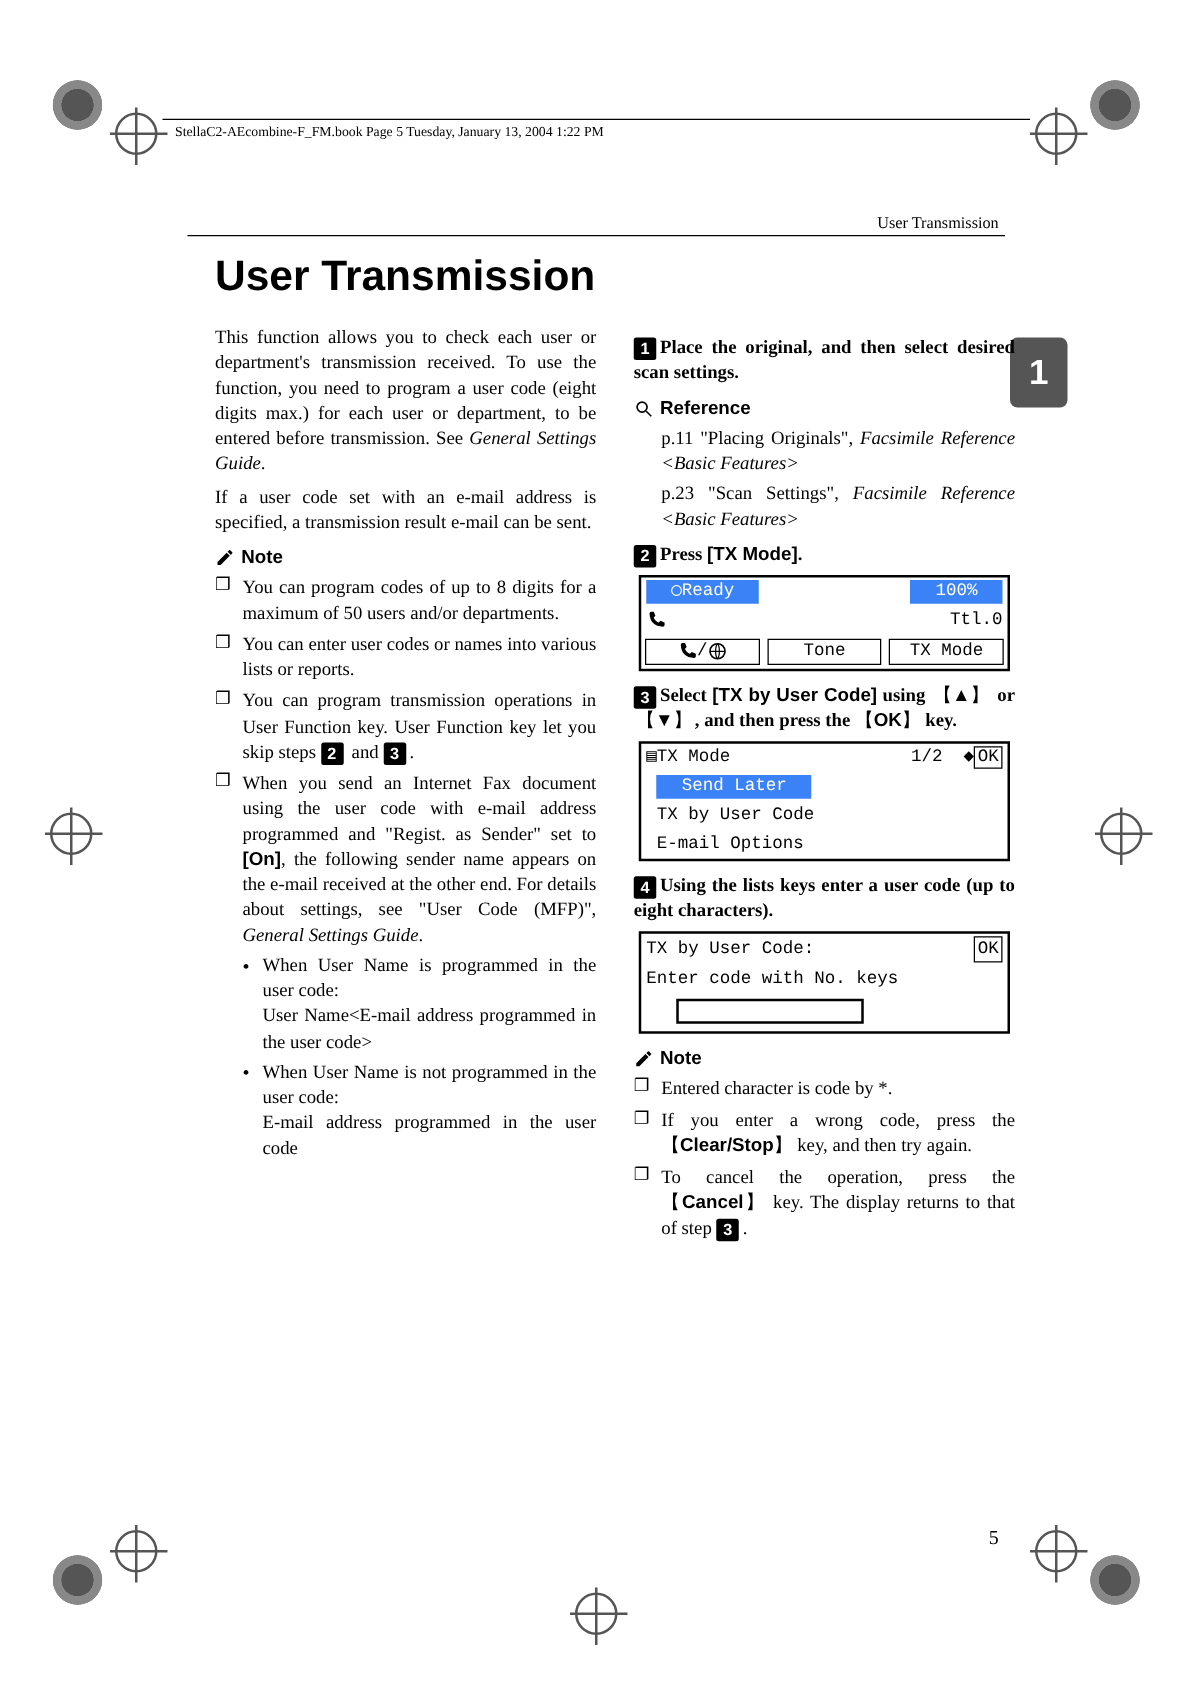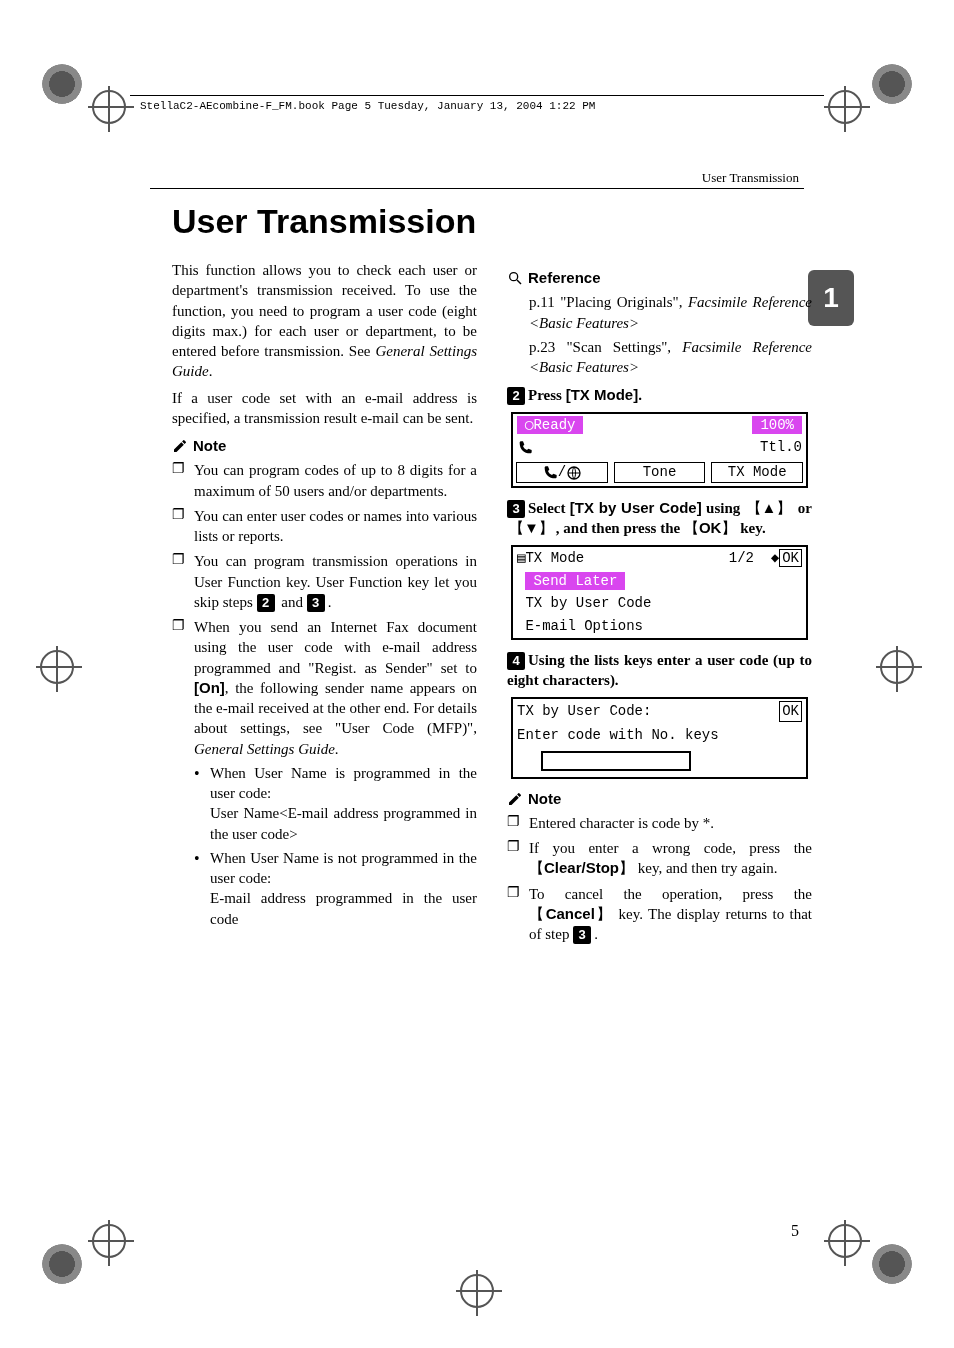--- a/index.html
+++ b/index.html
@@ -42,21 +42,21 @@
 
   .rule-top {
     position: absolute;
     top: 95px; left: 130px; right: 130px;
     border-top: 1px solid #000;
   }
   .book-header {
     position: absolute;
     top: 100px; left: 140px;
     font-size: 11px;
-    font-family: Liberation Mono, monospace;
+    font-family: Liberation Serif, serif;
     color: #000;
   }
   .page-header {
     position: absolute;
     top: 170px; right: 155px;
     font-size: 13px;
     font-family: "Times New Roman", serif;
   }
   .page-header-rule {
     position: absolute;
@@ -174,22 +174,22 @@
     margin: 6px 4px 10px 4px;
     background: #fff;
   }
   .lcd-row {
     display: flex;
     align-items: center;
     padding: 2px 4px;
     min-height: 20px;
   }
   .lcd .inv {
-    background: #d946ef; color: #fff;
-    padding: 0 8px;
+    background: #3b82f6; color: #fff;
+    padding: 0 20px;
   }
   .lcd .boxed {
     border: 1.5px solid #000;
     padding: 0 8px;
     display: inline-flex;
     align-items: center;
     justify-content: center;
     min-height: 18px;
   }
   .lcd .spread { justify-content: space-between; }
@@ -261,20 +261,21 @@
           <li>
             <span>When User Name is not programmed in the user code:</span><br>
             <span>E-mail address programmed in the user code</span>
           </li>
         </ul>
       </li>
     </ul>
   </div>
 
   <div class="col">
+    <p class="step"><span class="step-num">1</span><span class="step-text">Place the original, and then select desired scan settings.</span></p>
 
     <div class="ref-head">
       <svg viewBox="0 0 24 24">
           <circle cx="10" cy="10" r="6" fill="none" stroke="#000" stroke-width="2"></circle>
           <line x1="15" y1="15" x2="21" y2="21" stroke="#000" stroke-width="2"></line>
         </svg>
       <span>Reference</span>
     </div>
     <div class="ref-block">
       <p><span>p.11 "Placing Originals", </span><span class="italic">Facsimile Reference &lt;Basic Features&gt;</span></p>

